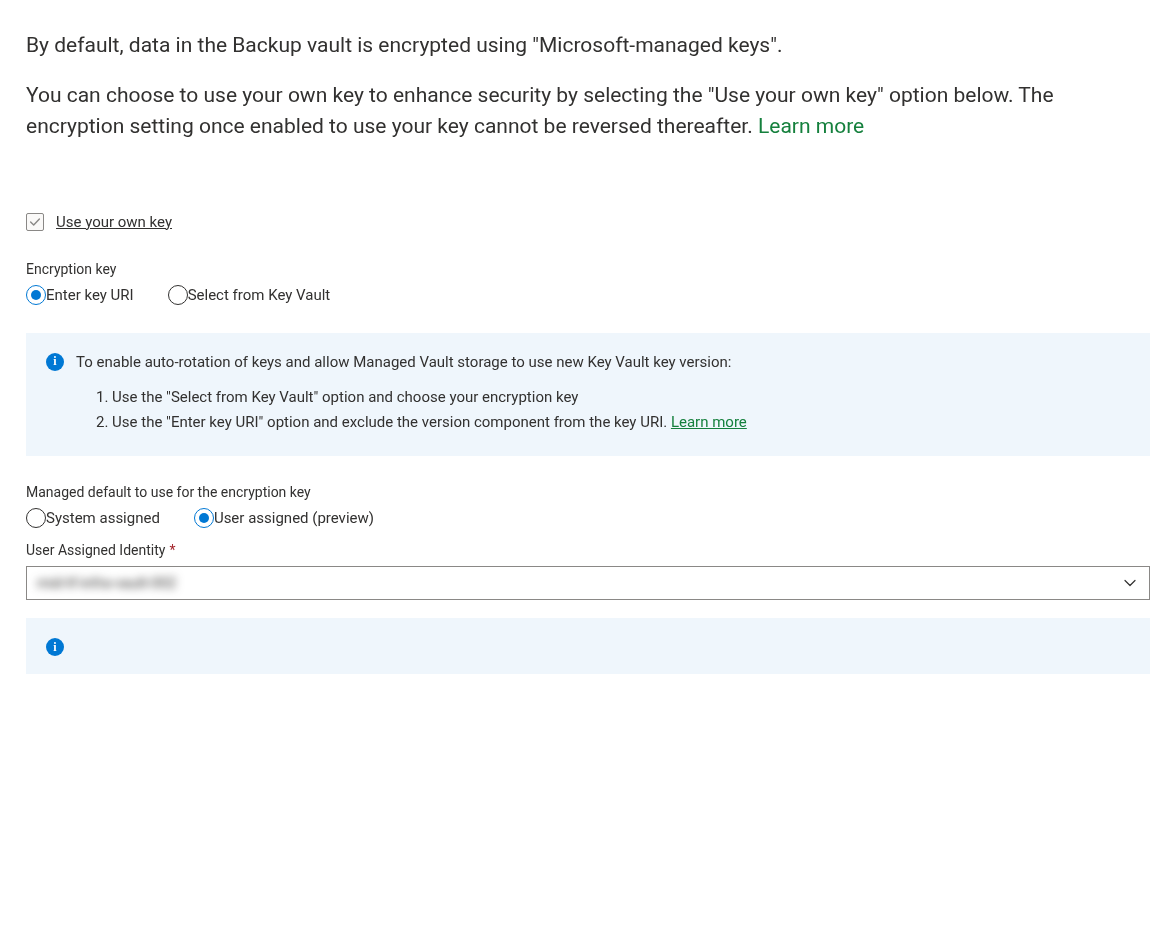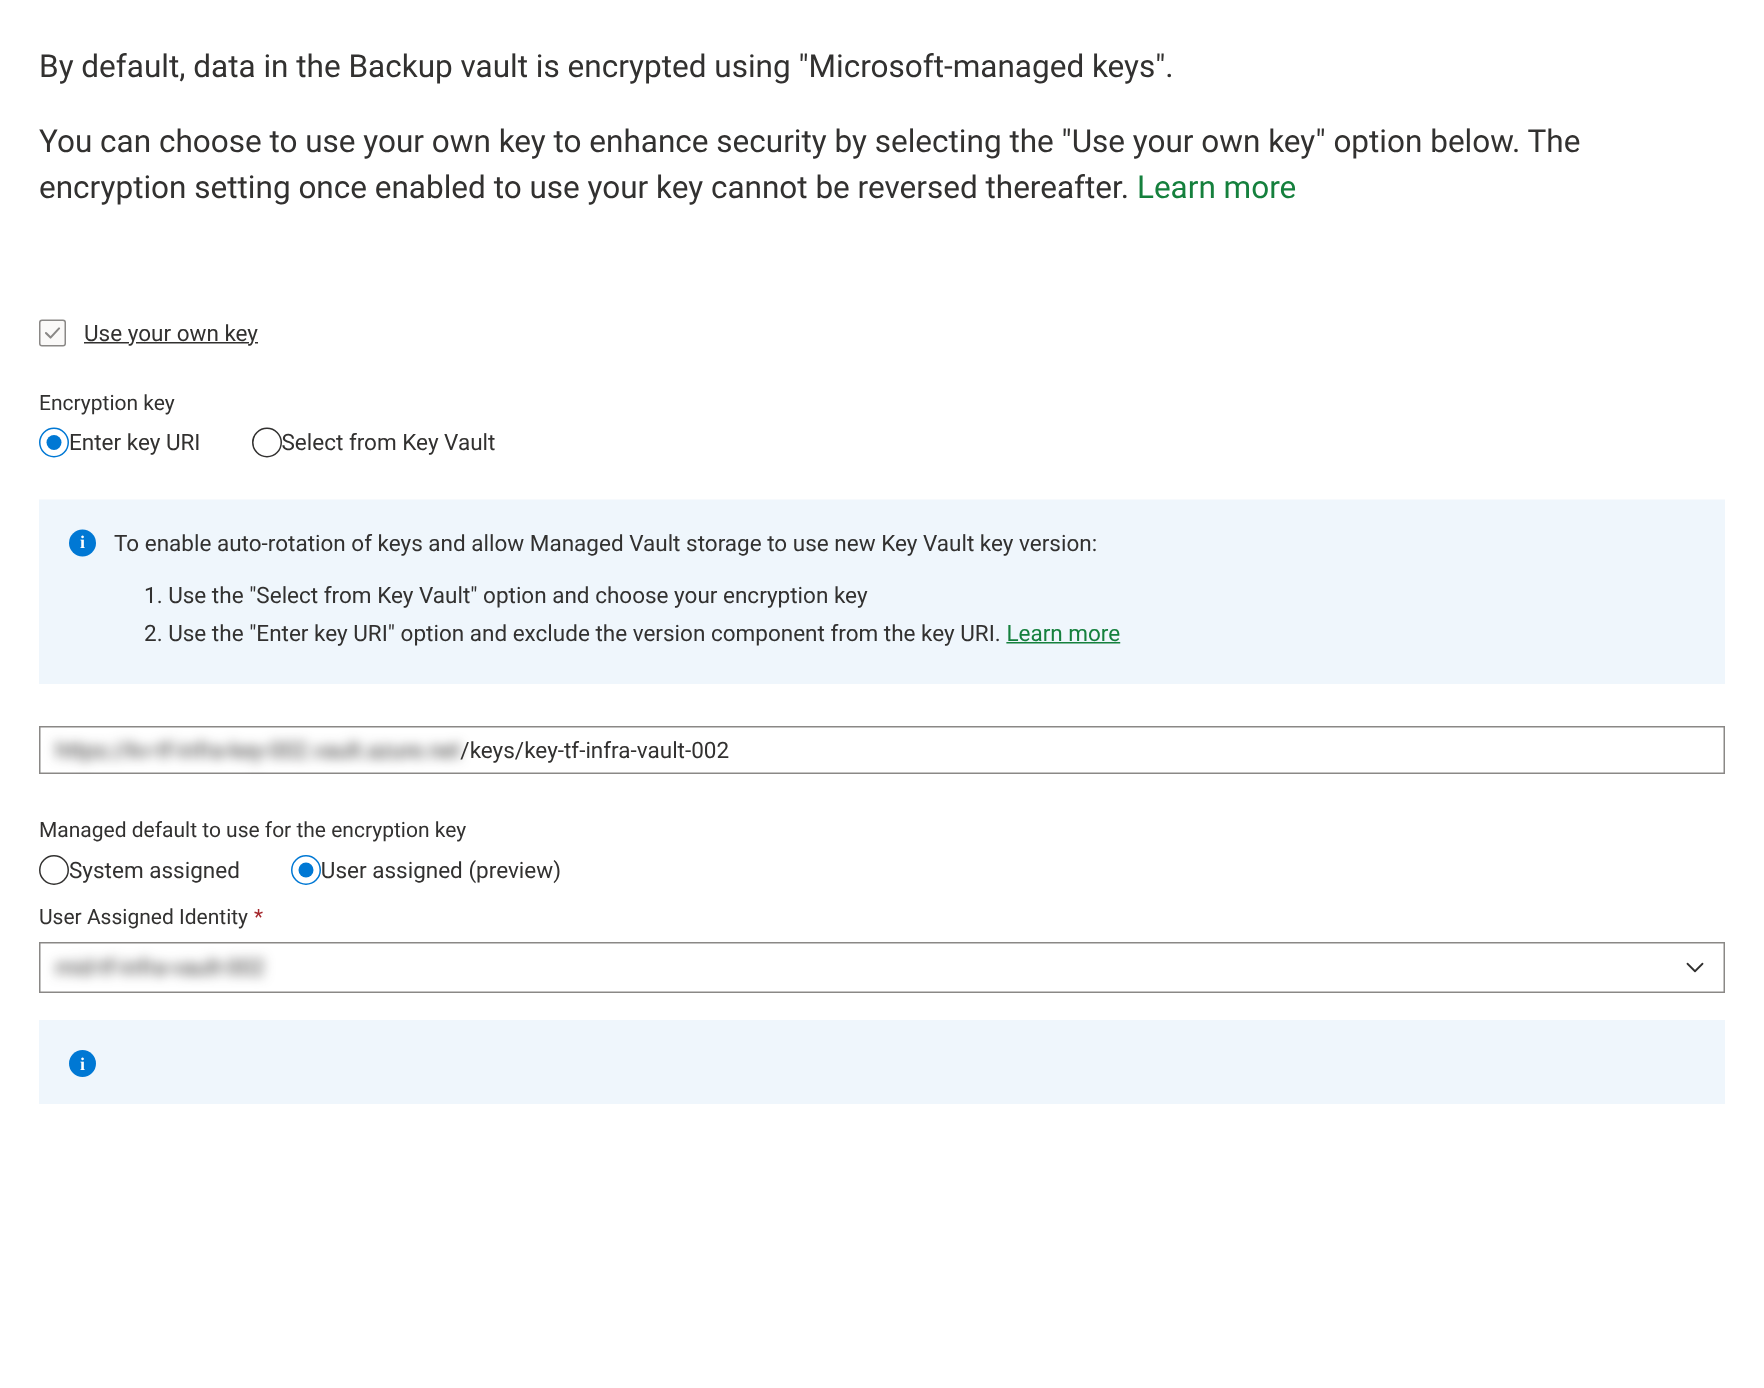--- a/index.html
+++ b/index.html
@@ -136,27 +136,20 @@
     <div class="instr">
       <div class="step">1. Use the "Select from Key Vault" option and choose your encryption key</div>
       <div class="step">
         <span>2. Use the "Enter key URI" option and exclude the version component from the key URI. </span><a href="#" class="link underline">Learn more</a>
       </div>
     </div>
   </div>
 </div>
 
 <div class="field-group">
-  <div class="input-wrap">
-    <input type="text" class="text-input" value="" style="color: transparent;">
-    <div class="input-overlay-text">
-      <span class="blur-span">https://kv-tf-infra-key-002.vault.azure.net</span>
-        <span>/keys/key-tf-infra-vault-002</span>
-    </div>
-  </div>
 </div>
 
 <div class="section-label">Managed default to use for the encryption key</div>
 <div class="radio-row" style="margin-bottom:14px;">
   <label class="radio-item">
     <span class="radio-outer"></span>
     <span class="radio-label">System assigned</span>
   </label>
   <label class="radio-item">
     <span class="radio-outer selected">

